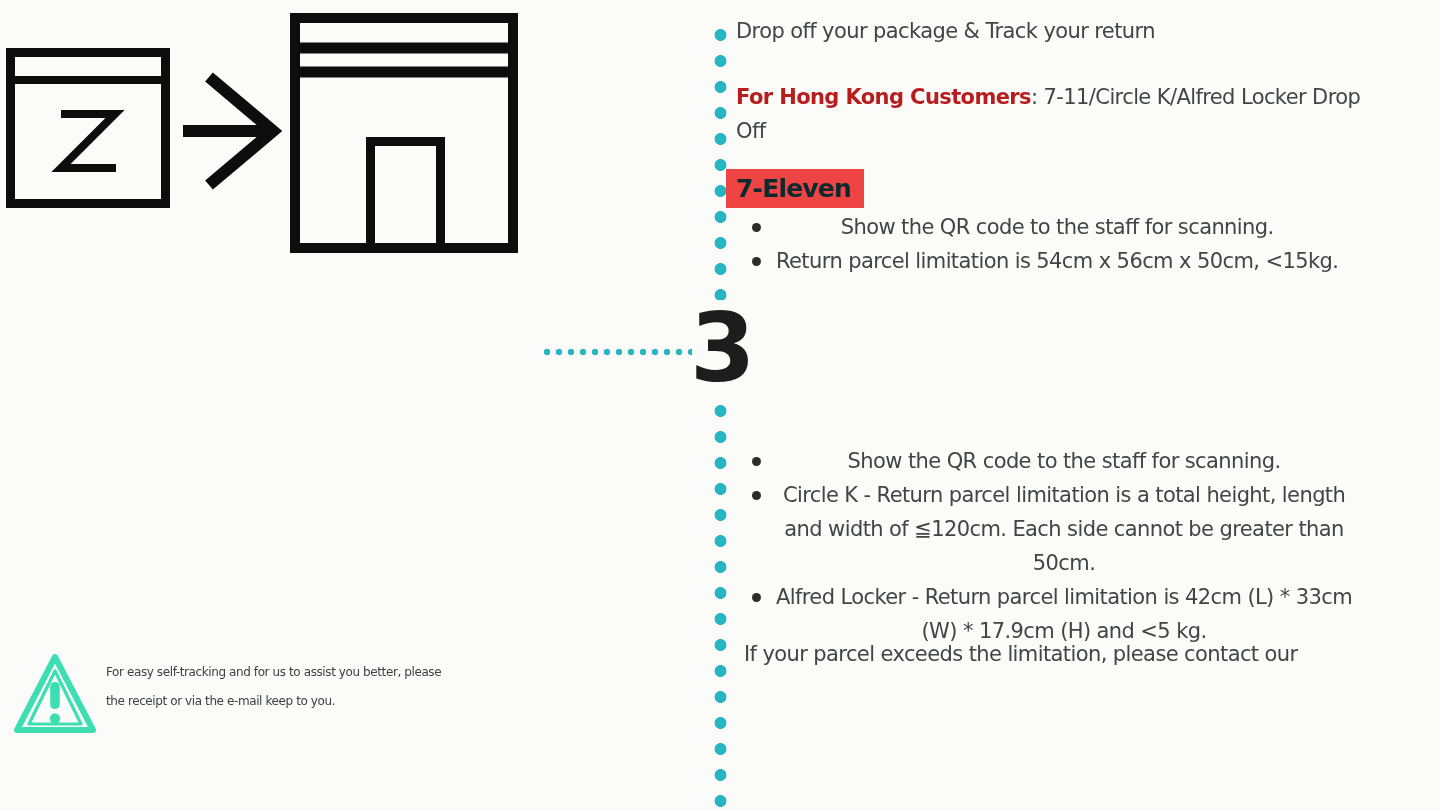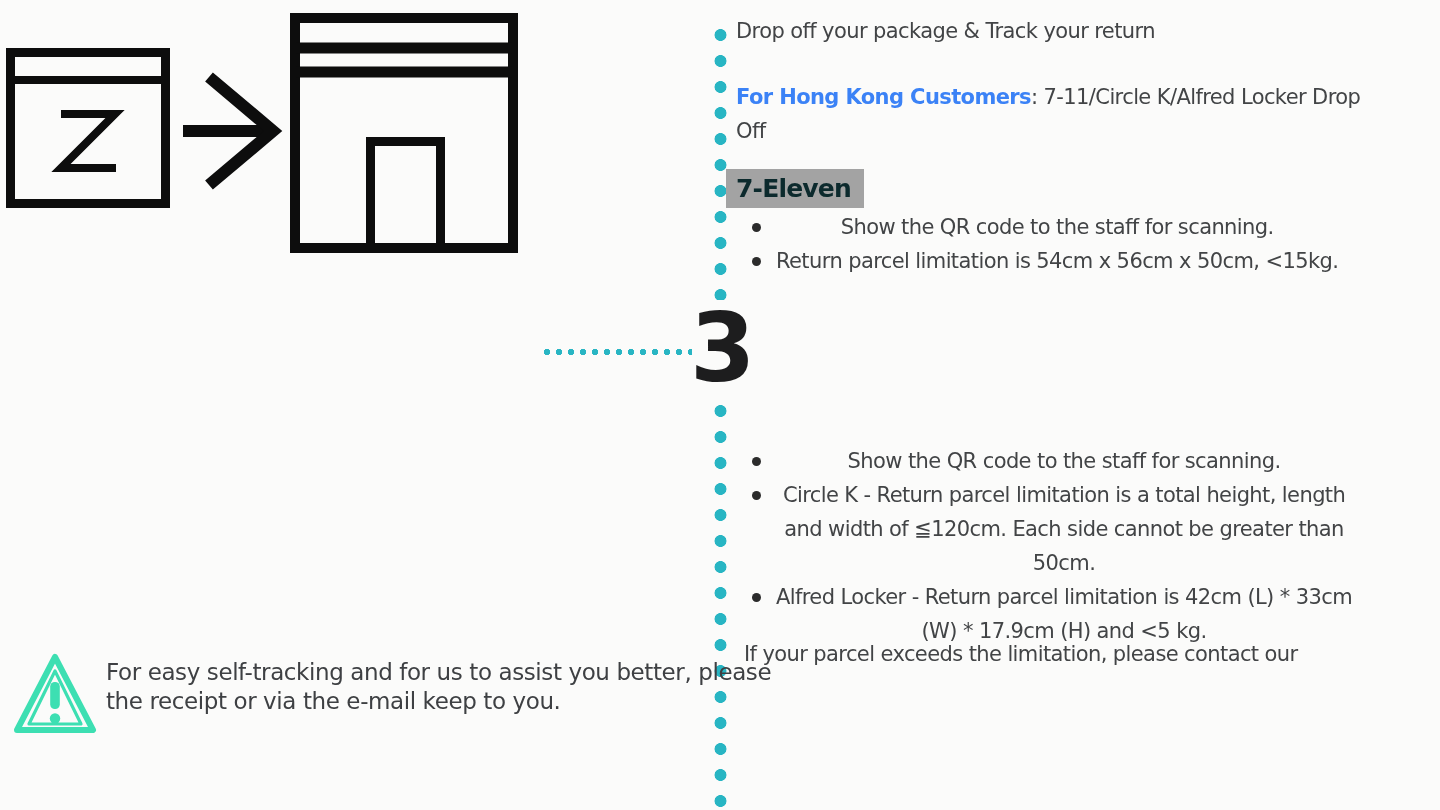--- a/index.html
+++ b/index.html
@@ -34,48 +34,48 @@
     color:#1D1D1E; letter-spacing:-2px;
   }
 
   
   .content { position:absolute; left:736px; top:0; width:704px; height:718px; }
   .content .block { position:absolute; left:0; }
   .line {
     font-size:21px; line-height:34px; letter-spacing:-0.6px;
     white-space:nowrap; color:#424446;
   }
-  .bold-lead { font-weight:bold; color:#3b82f6; }
+  .bold-lead { font-weight:bold; color:#b91c1c; }
 
   .intro   { top:14px; }
   .audience{ top:80px; }
   .hl-heading {
     position:absolute; display:inline-block; margin-left:-10px;
-    background:#a3a3a3; color:#0C2A2D;
+    background:#ef4444; color:#0C2A2D;
     font-size:25px; font-weight:bold; letter-spacing:-0.8px;
     line-height:39px; padding:0 13px 0 10px; white-space:nowrap;
   }
   .h1 { top:169px; }
   .h2 { top:405px; }
 
   ul.bullets { position:absolute; left:0; margin:0; padding:0; list-style:none; }
   .ul1 { top:210px; }
   .ul2 { top:444px; }
   ul.bullets li { position:relative; padding-left:40px;text-align:center; }
   ul.bullets li::before {
     content:""; position:absolute; left:16px; top:12.5px;
     width:9px; height:9px; border-radius:50%; background:#2B2B2B;
   }
   .footerp { top:637px;margin-left:8px; }
 
   
   .warning-svg { left:12px; top:650px; }
   .note { position:absolute; left:106px; top:658px; }
   .note .nline {
-    font-size:23px; line-height:29px; letter-spacing:-0.4px;
+    font-size:12px; line-height:29px; letter-spacing:-0.4px;
     white-space:nowrap; color:#3E4043;
   }
 </style>
 </head>
 <body>
 
 <div class="canvas">
 
   <svg class="illus" width="560" height="270" viewBox="0 0 560 270" fill="none" stroke="#0D0D0D">
     <g>

